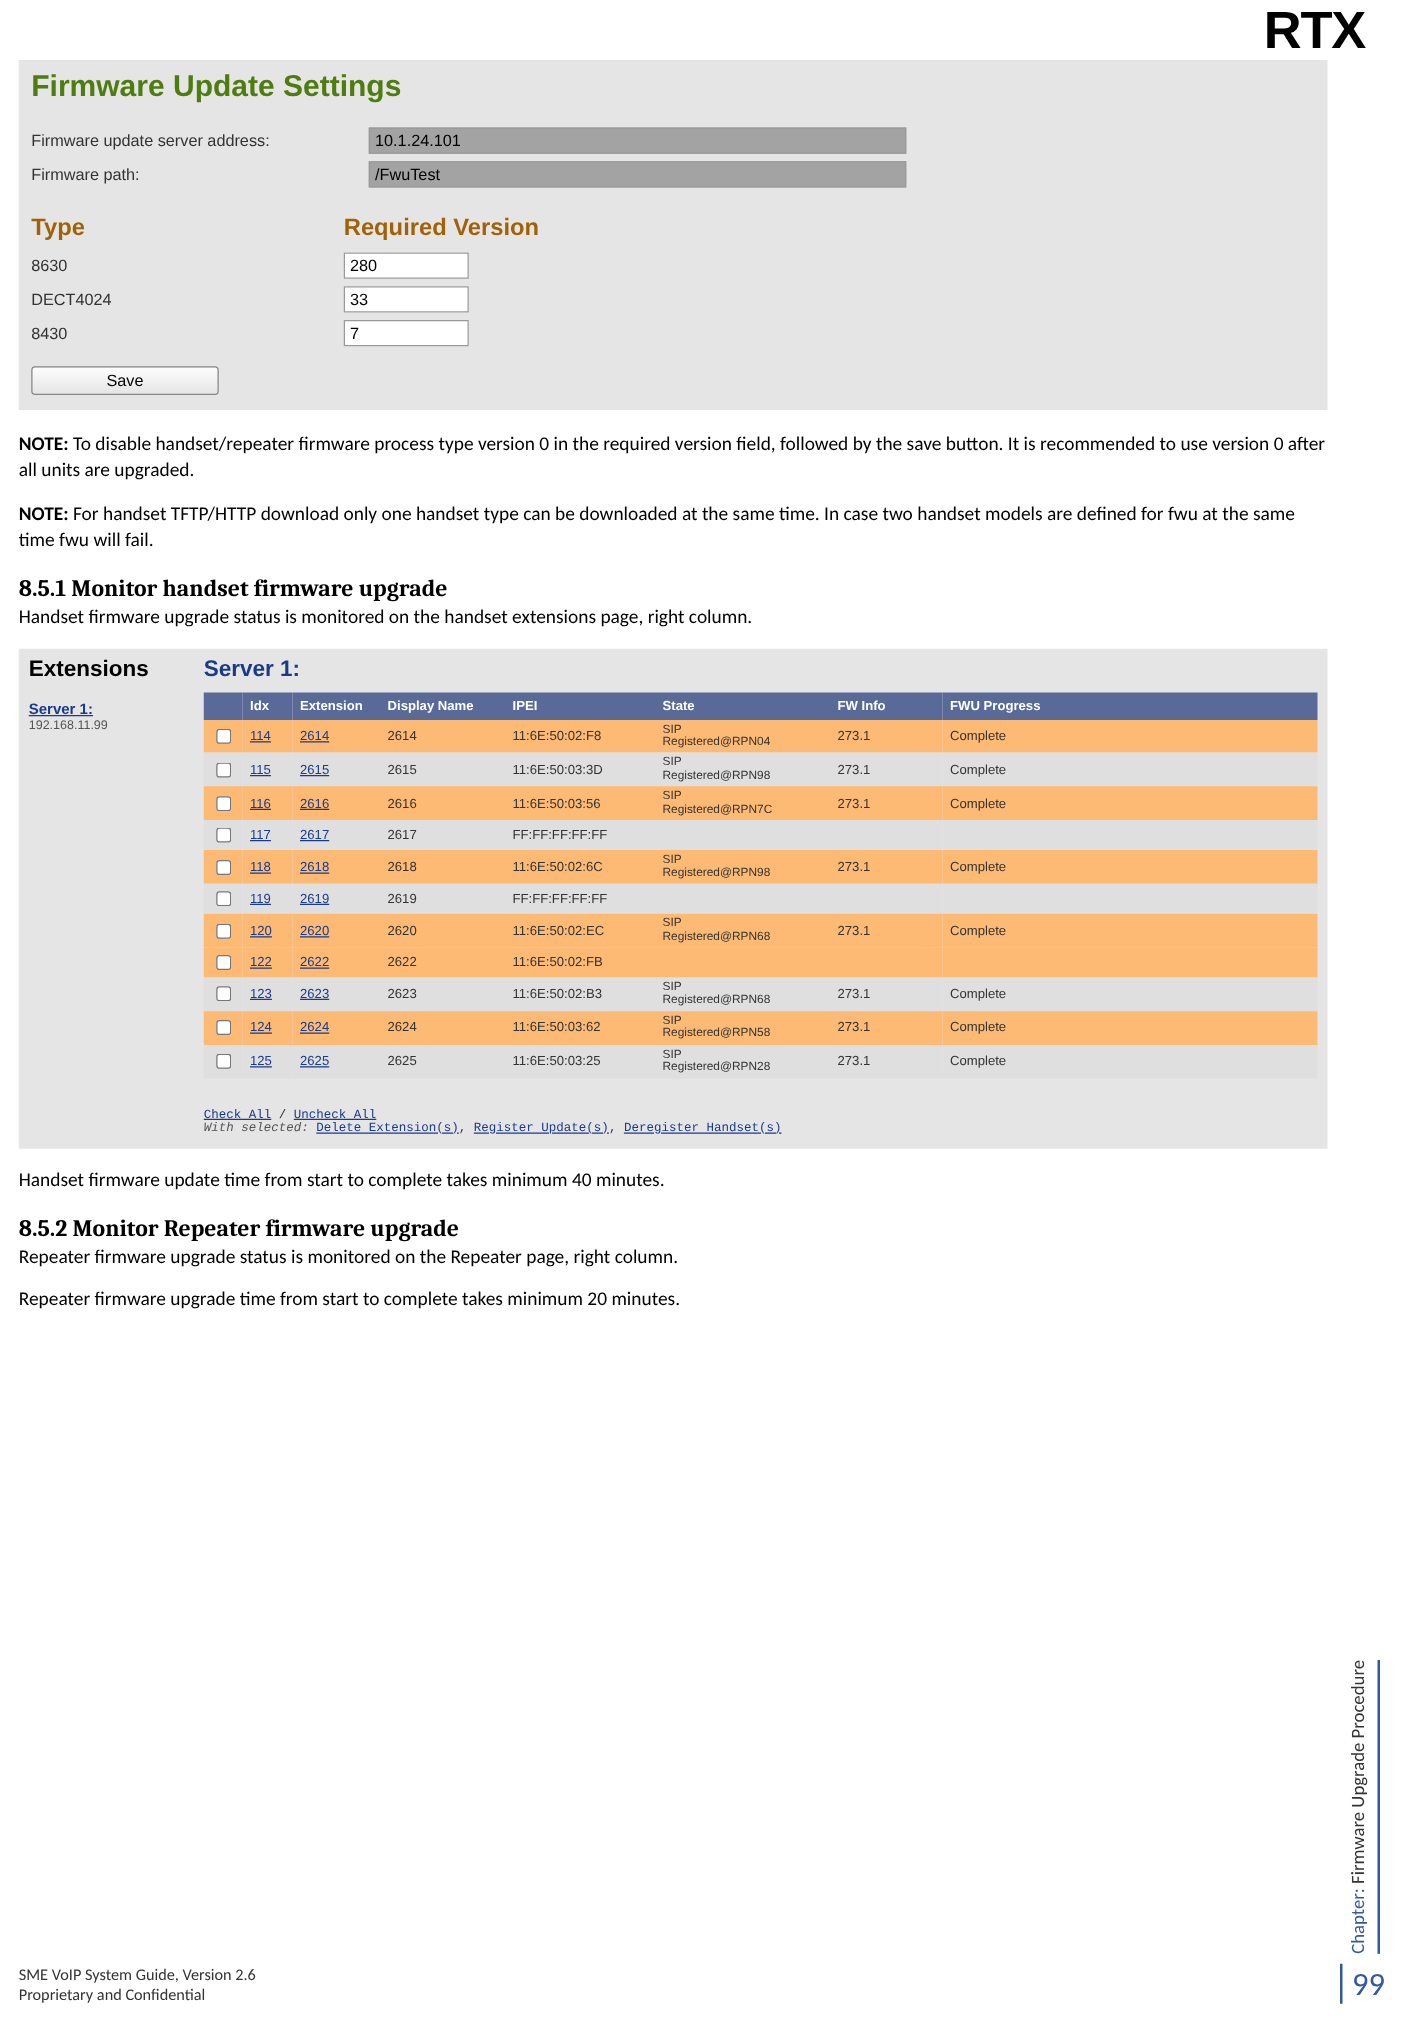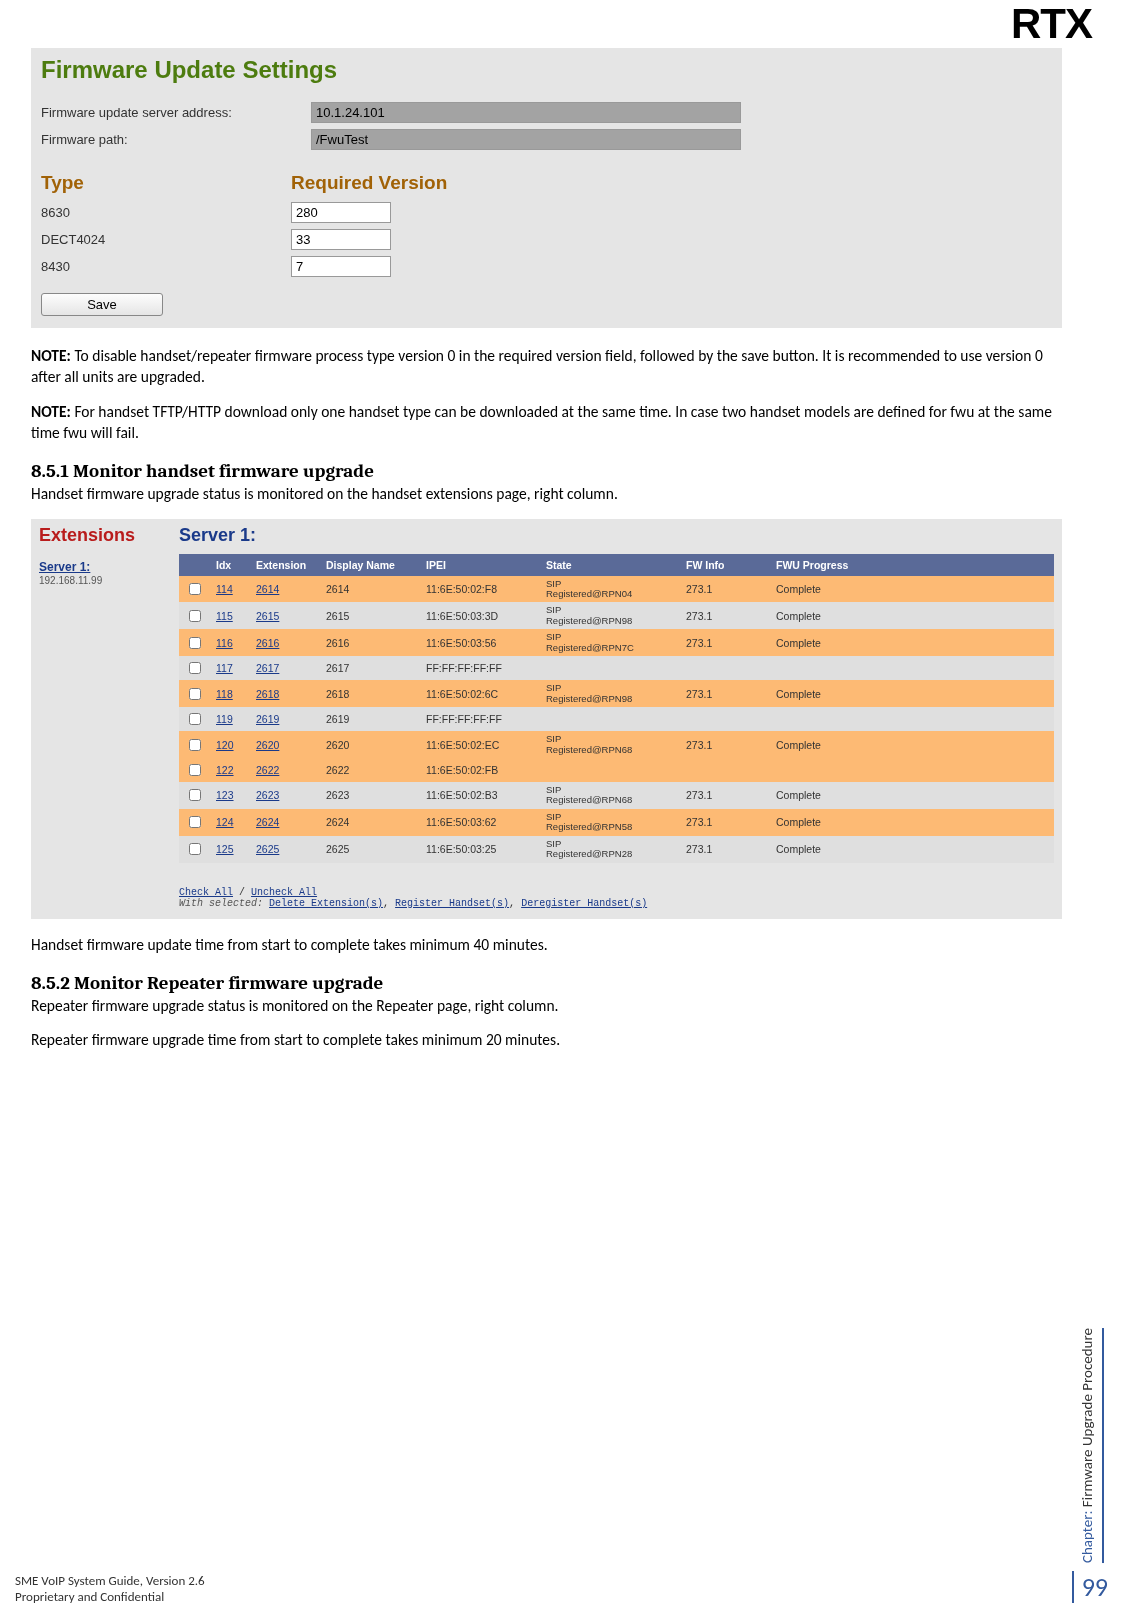--- a/index.html
+++ b/index.html
@@ -6,21 +6,21 @@
   body {
     margin: 0;
     padding: 0;
     background: #fff;
     font-family: Calibri, Arial, sans-serif;
     font-size: 15px;
     color: #000;
     width: 1122px;
   }
   .page {
-    padding: 10px 60px 10px 31px;
+    padding: 10px 60px 10px 15px;
     position: relative;
     min-height: 1623px;
   }
   .logo {
     position: absolute;
     top: 0;
     right: 30px;
     font-family: Arial, sans-serif;
     font-size: 42px;
     font-weight: 900;
@@ -82,21 +82,21 @@
   .type-row .col1 { width: 250px; }
   .type-row input[type="text"] {
     width: 100px;
     padding: 2px 4px;
     border: 1px solid #999;
     background: #fff;
     font-size: 13px;
   }
   .save-btn {
     margin-top: 10px;
-    width: 122px;
+    width: 150px;
     padding: 3px 0;
     background: linear-gradient(#fdfdfd,#e5e5e5);
     border: 1px solid #888;
     border-radius: 3px;
     font-size: 13px;
     cursor: pointer;
   }
   .body-text {
     font-family: Calibri, Arial, sans-serif;
     font-size: 15.5px;
@@ -117,21 +117,21 @@
     margin: 10px 0 16px 0;
     display: flex;
     gap: 30px;
     font-family: Verdana, Arial, sans-serif;
   }
   .ext-side {
     width: 110px;
     font-size: 11px;
   }
   .ext-side h4 {
-    color: #b91c1c;
+    color: #000000;
     font-size: 18px;
     margin: 0 0 14px 0;
     font-family: "Trebuchet MS", Arial, sans-serif;
   }
   .ext-side a {
     color: #1a3a8a;
     text-decoration: underline;
     font-size: 12px;
     font-weight: bold;
   }
@@ -421,21 +421,21 @@
               <td>273.1</td>
               <td>Complete</td>
             </tr>
           </tbody>
       </table>
       <div class="ext-foot">
         <a href="#">Check All</a> /
         <a href="#">Uncheck All</a><br>
         <span class="with">With selected:</span>
         <a href="#">Delete Extension(s)</a>,
-        <a href="#">Register Handset(s)</a>,
+        <a href="#">Register Update(s)</a>,
         <a href="#">Deregister Handset(s)</a>
       </div>
     </div>
   </div>
 
   <p class="body-text">Handset firmware update time from start to complete takes minimum 40 minutes.</p>
 
   <h3 class="section">8.5.2  Monitor Repeater firmware upgrade</h3>
   <p class="body-text">Repeater firmware upgrade status is monitored on the Repeater page, right column.</p>
   <p class="body-text">Repeater firmware upgrade time from start to complete takes minimum 20 minutes.</p>

